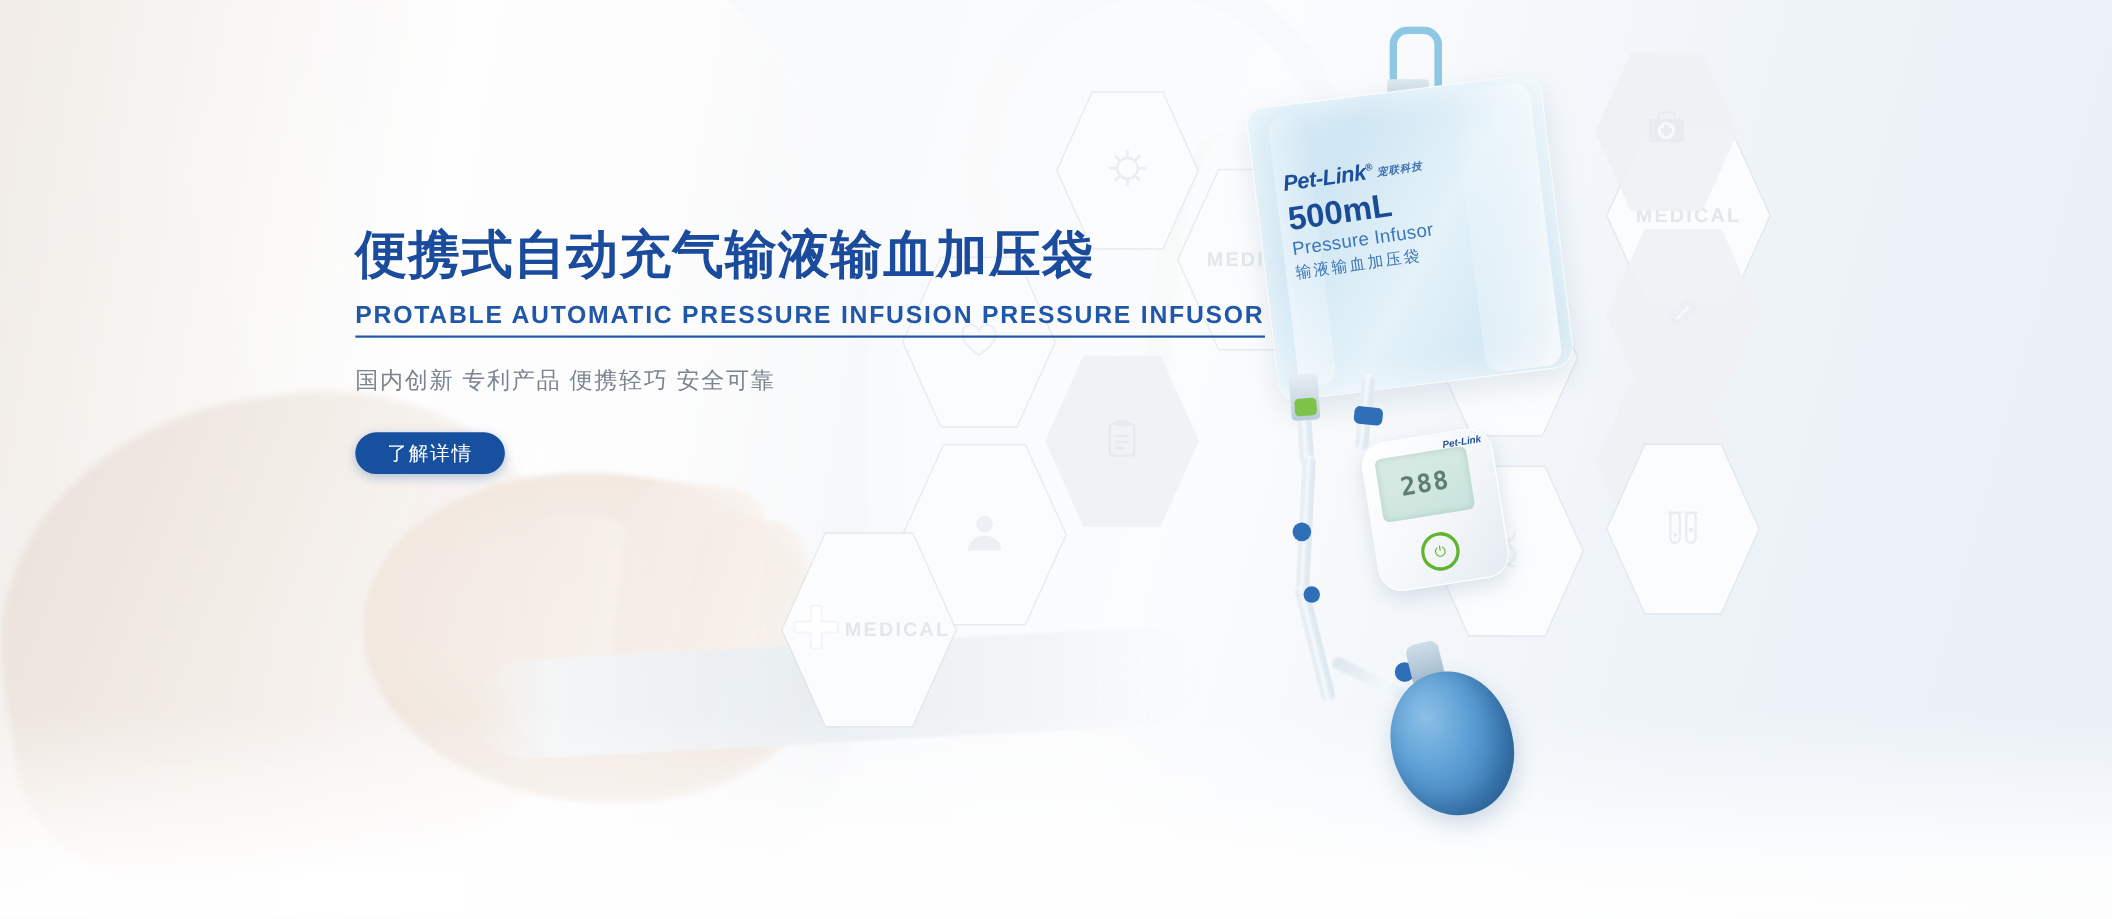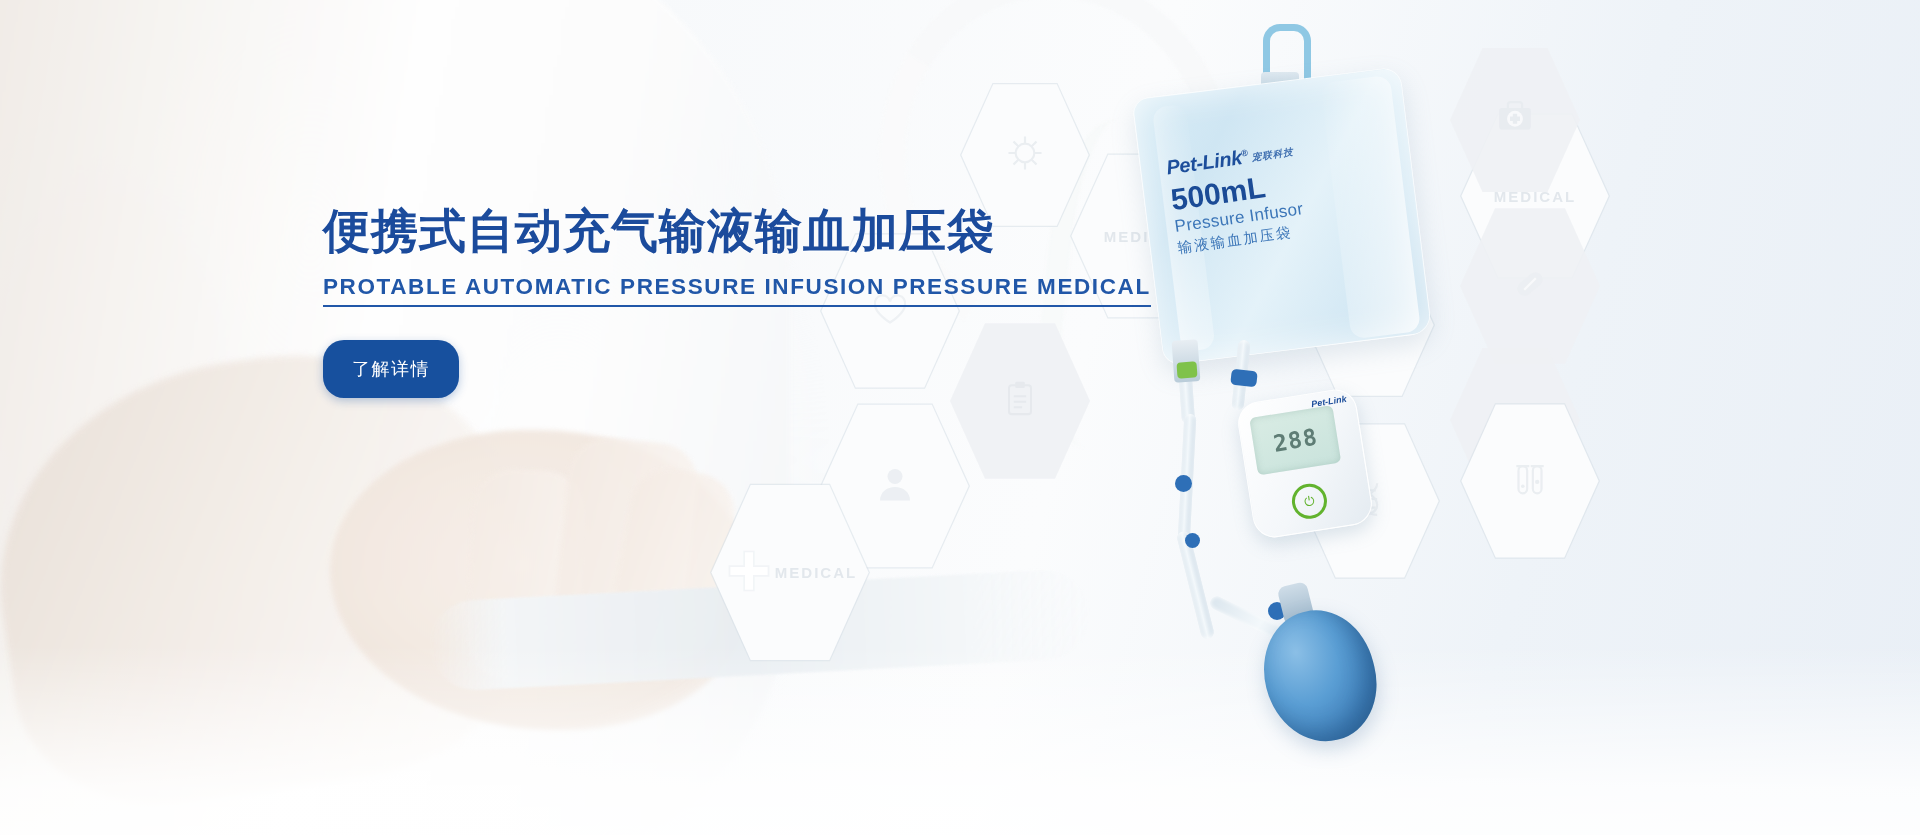--- a/index.html
+++ b/index.html
@@ -46,33 +46,33 @@
 
   
   .hexfield{position:absolute;left:760px;top:0;width:1160px;height:835px;}
   .hex{position:absolute;width:var(--w);height:var(--h);
     clip-path:polygon(25% 2%,75% 2%,100% 50%,75% 98%,25% 98%,0% 50%);
     display:flex;align-items:center;justify-content:center;}
   .hex-out{background:rgba(214,222,230,.55);}
   .hex-in{position:absolute;inset:1.4px;background:#fbfcfd;
     clip-path:polygon(25% 2%,75% 2%,100% 50%,75% 98%,25% 98%,0% 50%);}
   .hex-fill{background:rgba(238,241,244,.9);}
-  .hex-lbl{position:relative;font-size:15px;letter-spacing:2px;color:#e2e7ec;font-weight:600;}
+  .hex-lbl{position:relative;font-size:18px;letter-spacing:2px;color:#e2e7ec;font-weight:600;}
   .hexicon{position:relative;opacity:.85;}
 
   
   .copy{position:absolute;left:323px;top:205px;width:680px;}
   .headline{font-size:47px;line-height:1.12;font-weight:700;color:#1b4b9c;
     letter-spacing:1px;white-space:nowrap;
     text-shadow:0 1px 0 rgba(255,255,255,.9);}
   .subline{margin-top:16px;display:inline-block;font-size:22.5px;font-weight:600;
     letter-spacing:1.6px;color:#2157a8;border-bottom:2.5px solid #2157a8;padding-bottom:5px;white-space:nowrap;}
   .tagline{margin-top:25px;font-size:21px;color:#7b8590;letter-spacing:1.5px;white-space:nowrap;}
   .cta{margin-top:33px;display:inline-flex;align-items:center;justify-content:center;
-    width:136px;height:58px;border-radius:21px;background:#17509e;color:#fff;
+    width:136px;height:38px;border-radius:21px;background:#17509e;color:#fff;
     font-size:18px;letter-spacing:1.5px;cursor:pointer;border:none;
     box-shadow:0 3px 10px rgba(23,80,158,.30);}
 
   
   .product{position:absolute;left:1085px;top:10px;width:480px;height:820px;}
   .hanger{position:absolute;left:178px;top:14px;width:34px;height:58px;
     border:7px solid #8fc8e4;border-radius:17px 17px 10px 10px;border-bottom-color:#a9d6ec;}
   .hangerclip{position:absolute;left:176px;top:62px;width:38px;height:20px;border-radius:4px;
     background:linear-gradient(180deg,#dfe9f0,#c2d6e3);}
   .bag{position:absolute;left:62px;top:72px;width:268px;height:266px;
@@ -223,21 +223,22 @@
               <path d="M24 20h16M22 32h20M24 44h16"></path>
             </g>
           </svg></span>
       </div>
     </div>
 
   <div class="botglow"></div>
 
   <div class="copy">
     <div class="headline">便携式自动充气输液输血加压袋</div>
-    <div class="subline">PROTABLE AUTOMATIC PRESSURE INFUSION PRESSURE MEDICAL</div>
+    <div class="subline">PROTABLE AUTOMATIC PRESSURE INFUSION PRESSURE INFUSOR</div>
+    <div class="tagline">国内创新 专利产品 便携轻巧 安全可靠</div>
     <div>
       <button class="cta">了解详情</button>
     </div>
   </div>
 
   <div class="product">
 
     <div class="hanger"></div>
     <div class="hangerclip"></div>
 

